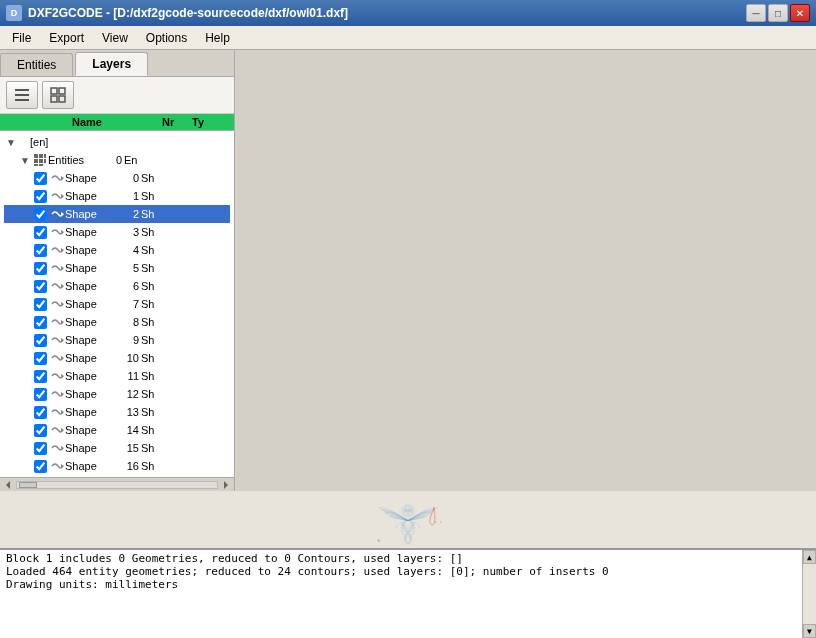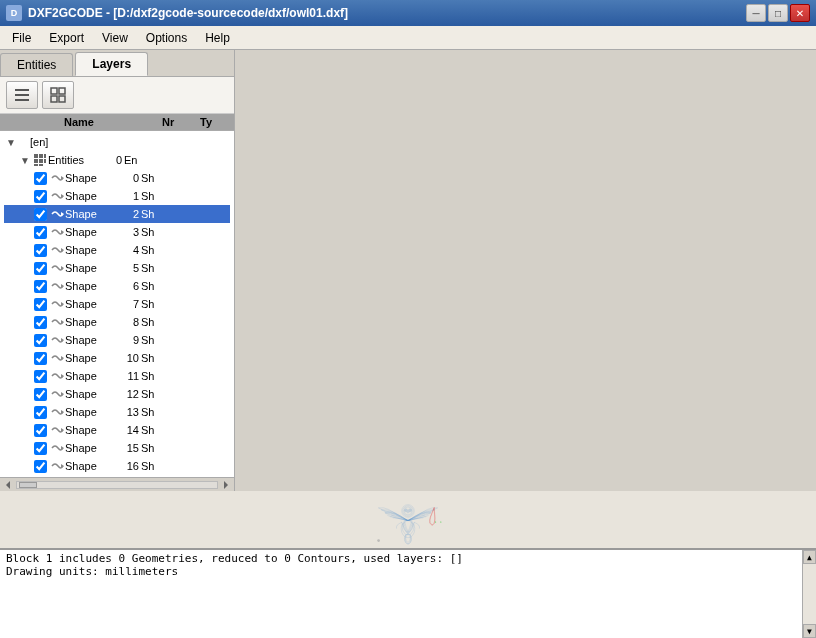--- a/index.html
+++ b/index.html
@@ -28,24 +28,24 @@
     .left-panel { width: 235px; background: #f5f3ef; border-right: 1px solid #aaa; display: flex; flex-direction: column; }
 
     .tabs { display: flex; border-bottom: 1px solid #aaa; background: #d4d0c8; }
     .tab { padding: 4px 16px; cursor: pointer; font-size: 12px; border: 1px solid #aaa; border-bottom: none; background: #d4d0c8; margin-right: 2px; margin-top: 3px; border-radius: 3px 3px 0 0; }
     .tab.active { background: #f5f3ef; font-weight: bold; border-bottom: 1px solid #f5f3ef; margin-top: 2px; text-align: center; }
 
     .toolbar { display: flex; gap: 4px; padding: 4px 6px; border-bottom: 1px solid #ccc; background: #f5f3ef; }
     .toolbar-btn { width: 32px; height: 28px; border: 1px solid #aaa; background: linear-gradient(to bottom, #fefefe, #e0ddd8); cursor: pointer; display: flex; align-items: center; justify-content: center; border-radius: 2px; }
 
     .tree-container { flex: 1; overflow: auto; background: white; }
-    .tree-header { display: flex; padding: 2px 4px; background: #a3a3a3; border-bottom: 1px solid #aaa; font-size: 11px; font-weight: bold; }
+    .tree-header { display: flex; padding: 2px 12px; background: #22c55e; border-bottom: 1px solid #aaa; font-size: 11px; font-weight: bold; }
     .tree-header-name { flex: 1; padding-left: 60px; }
     .tree-header-nr { width: 30px; }
-    .tree-header-ty { width: 30px; margin-left: 8px; }
+    .tree-header-ty { width: 30px; }
 
     .tree-root { padding: 2px 4px; font-size: 11px; }
     .tree-row { display: flex; align-items: center; padding: 1px 2px; cursor: pointer; white-space: nowrap; height: 18px; }
     .tree-row.selected { background: #3a6ecc; color: white; }
 
     .tree-row input[type=checkbox] { width: 13px; height: 13px; margin: 0 2px; flex-shrink: 0; }
     .tree-row .icon { width: 16px; height: 16px; flex-shrink: 0; display: flex; align-items: center; justify-content: center; font-size: 11px; color: #666; }
     .tree-row .name-col { width: 52px; font-size: 11px; }
     .tree-row .nr-col { width: 22px; font-size: 11px; text-align: right; margin-right: 2px; }
     .tree-row .ty-col { width: 26px; font-size: 11px; overflow: hidden; }
@@ -438,20 +438,21 @@
       <circle cx="568" cy="272" r="5" fill="#44cc44"></circle>
 
       <circle cx="22" cy="435" r="12" fill="#aaa" opacity="0.7"></circle>
     </svg>
   </div>
 </div>
 
 <div class="status-bar">
   <div id="status-lines">
       <div>Block 1 includes 0 Geometries, reduced to 0 Contours, used layers: []</div>
+      <div>Loaded 464 entity geometries; reduced to 24 contours; used layers: [0]; number of inserts 0</div>
       <div>Drawing units: millimeters</div>
     </div>
   <div class="status-scrollbar">
     <div class="scroll-arrow">▲</div>
     <div class="scroll-track"></div>
     <div class="scroll-arrow">▼</div>
   </div>
 </div>
 
 </body></html>

